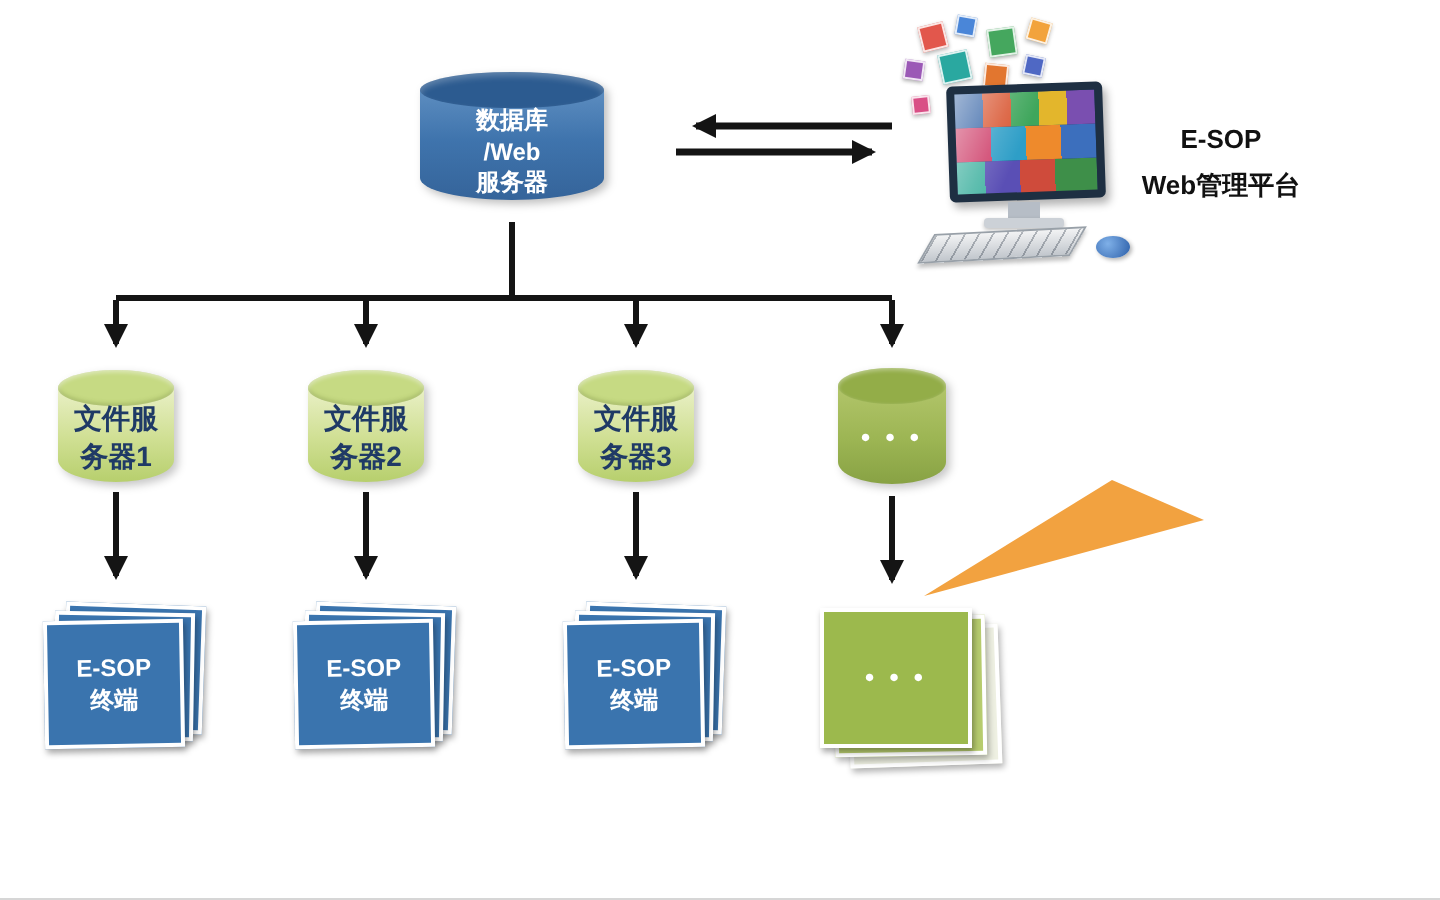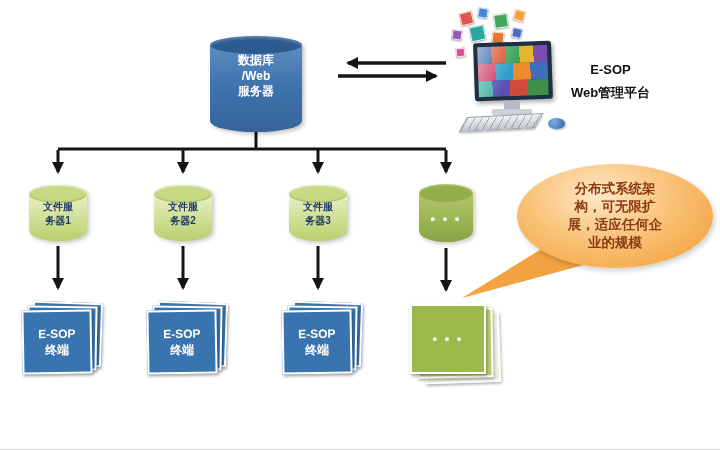--- a/index.html
+++ b/index.html
@@ -9,29 +9,29 @@
   .preline { white-space:pre-line; }
 
   svg.wires { position:absolute; left:0; top:0; }
 
   
   .cyl { position:absolute; }
   .cyl .body { position:absolute; left:0; right:0; top:9px; bottom:0; border-radius:0 0 50% 50% / 0 0 11px 11px; }
   .cyl .top  { position:absolute; left:0; right:0; top:0; height:18px; border-radius:50%; }
   .cyl-label { position:absolute; left:0; right:0; top:0; bottom:0; text-align:center; font-weight:bold; }
 
-  .db  { left:210px; top:36px; width:92px; height:96px; filter:drop-shadow(2px 2px 2px rgba(0,0,0,.25));padding-left:12px; }
+  .db  { left:210px; top:36px; width:92px; height:64px; filter:drop-shadow(2px 2px 2px rgba(0,0,0,.25));padding-left:12px; }
   .db .body { background:linear-gradient(180deg,#5d8dc0 0%,#3f74ad 45%,#35649a 100%); }
   .db .top  { background:#2c5b90; box-shadow:inset 0 2px 3px rgba(255,255,255,.25); }
   .db .cyl-label { padding-top:17px; font-size:12px; line-height:1.3; color:#fff; }
 
   .fs { width:58px; height:56px; filter:drop-shadow(2px 2px 2px rgba(0,0,0,.22)); }
   .fs .body { background:linear-gradient(180deg,#e9f0c6 0%,#cfdf92 55%,#b7cf6d 100%); }
   .fs .top  { background:#c6da83; box-shadow:inset 0 1px 2px rgba(255,255,255,.5), inset 0 -1px 2px rgba(120,140,60,.45); }
-  .fs .cyl-label { padding-top:15px; font-size:10px; line-height:1.35; color:#1f3a66;border-radius:25px; }
+  .fs .cyl-label { padding-top:15px; font-size:14px; line-height:1.35; color:#1f3a66;border-radius:25px; }
   .fs1 { left:29px;  top:185px; }
   .fs2 { left:154px; top:185px; }
   .fs3 { left:289px; top:185px; }
 
   .fsm { left:419px; top:184px; width:54px; height:58px; filter:drop-shadow(2px 2px 2px rgba(0,0,0,.22)); }
   .fsm .body { background:linear-gradient(180deg,#b2c56a 0%,#9cb553 55%,#88a244 100%); }
   .fsm .top  { background:#93ad48; box-shadow:inset 0 1px 2px rgba(255,255,255,.4); }
   .dots { position:absolute; left:0; right:0; top:0; bottom:0; display:flex; align-items:center; justify-content:center; padding-top:10px; color:#fff; font-weight:bold; font-size:13px; letter-spacing:2px; }
 
   
@@ -201,17 +201,14 @@
     <div class="page p2"></div>
     <div class="page p3 preline">E-SOP
 终端</div>
   </div>
   <div class="docs green">
     <div class="page p1"></div>
     <div class="page p2"></div>
     <div class="page p3">• • •</div>
   </div>
 
-  <div class="bubble">
-    <div class="txt">分布式系统架构，可无限扩展，适应任何企业的规模</div>
-  </div>
 
 </div>
 
 </body></html>

